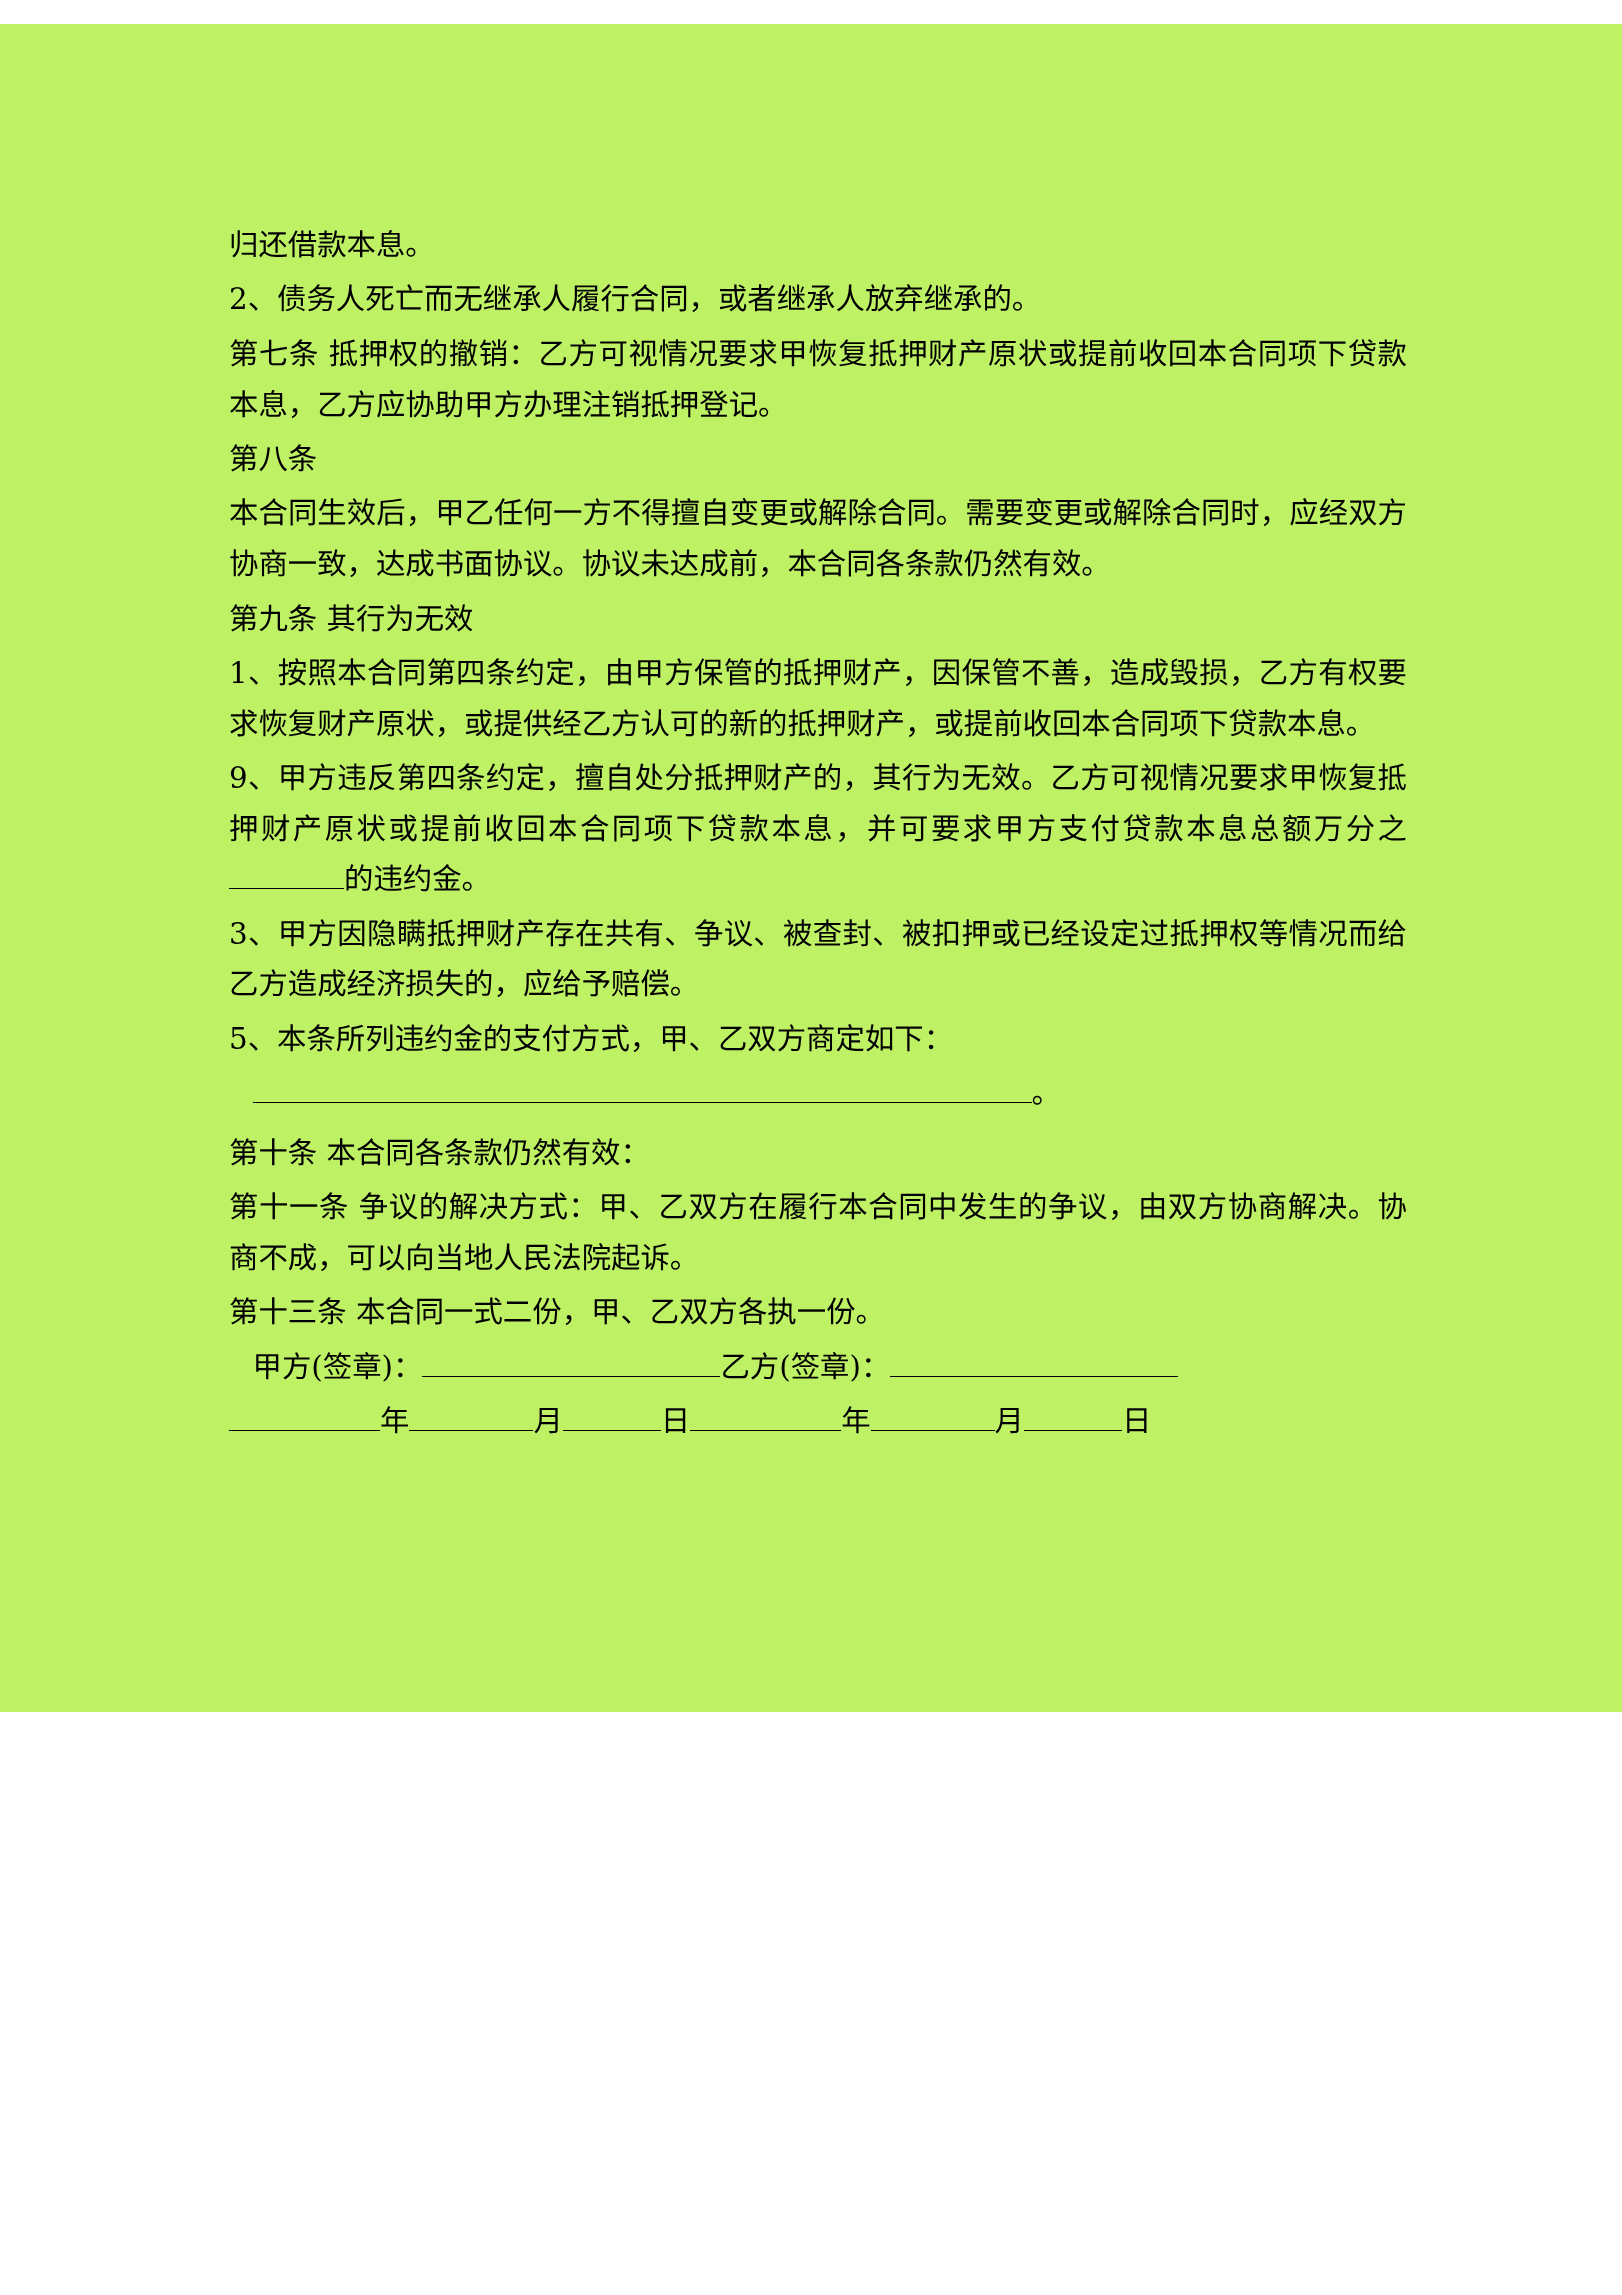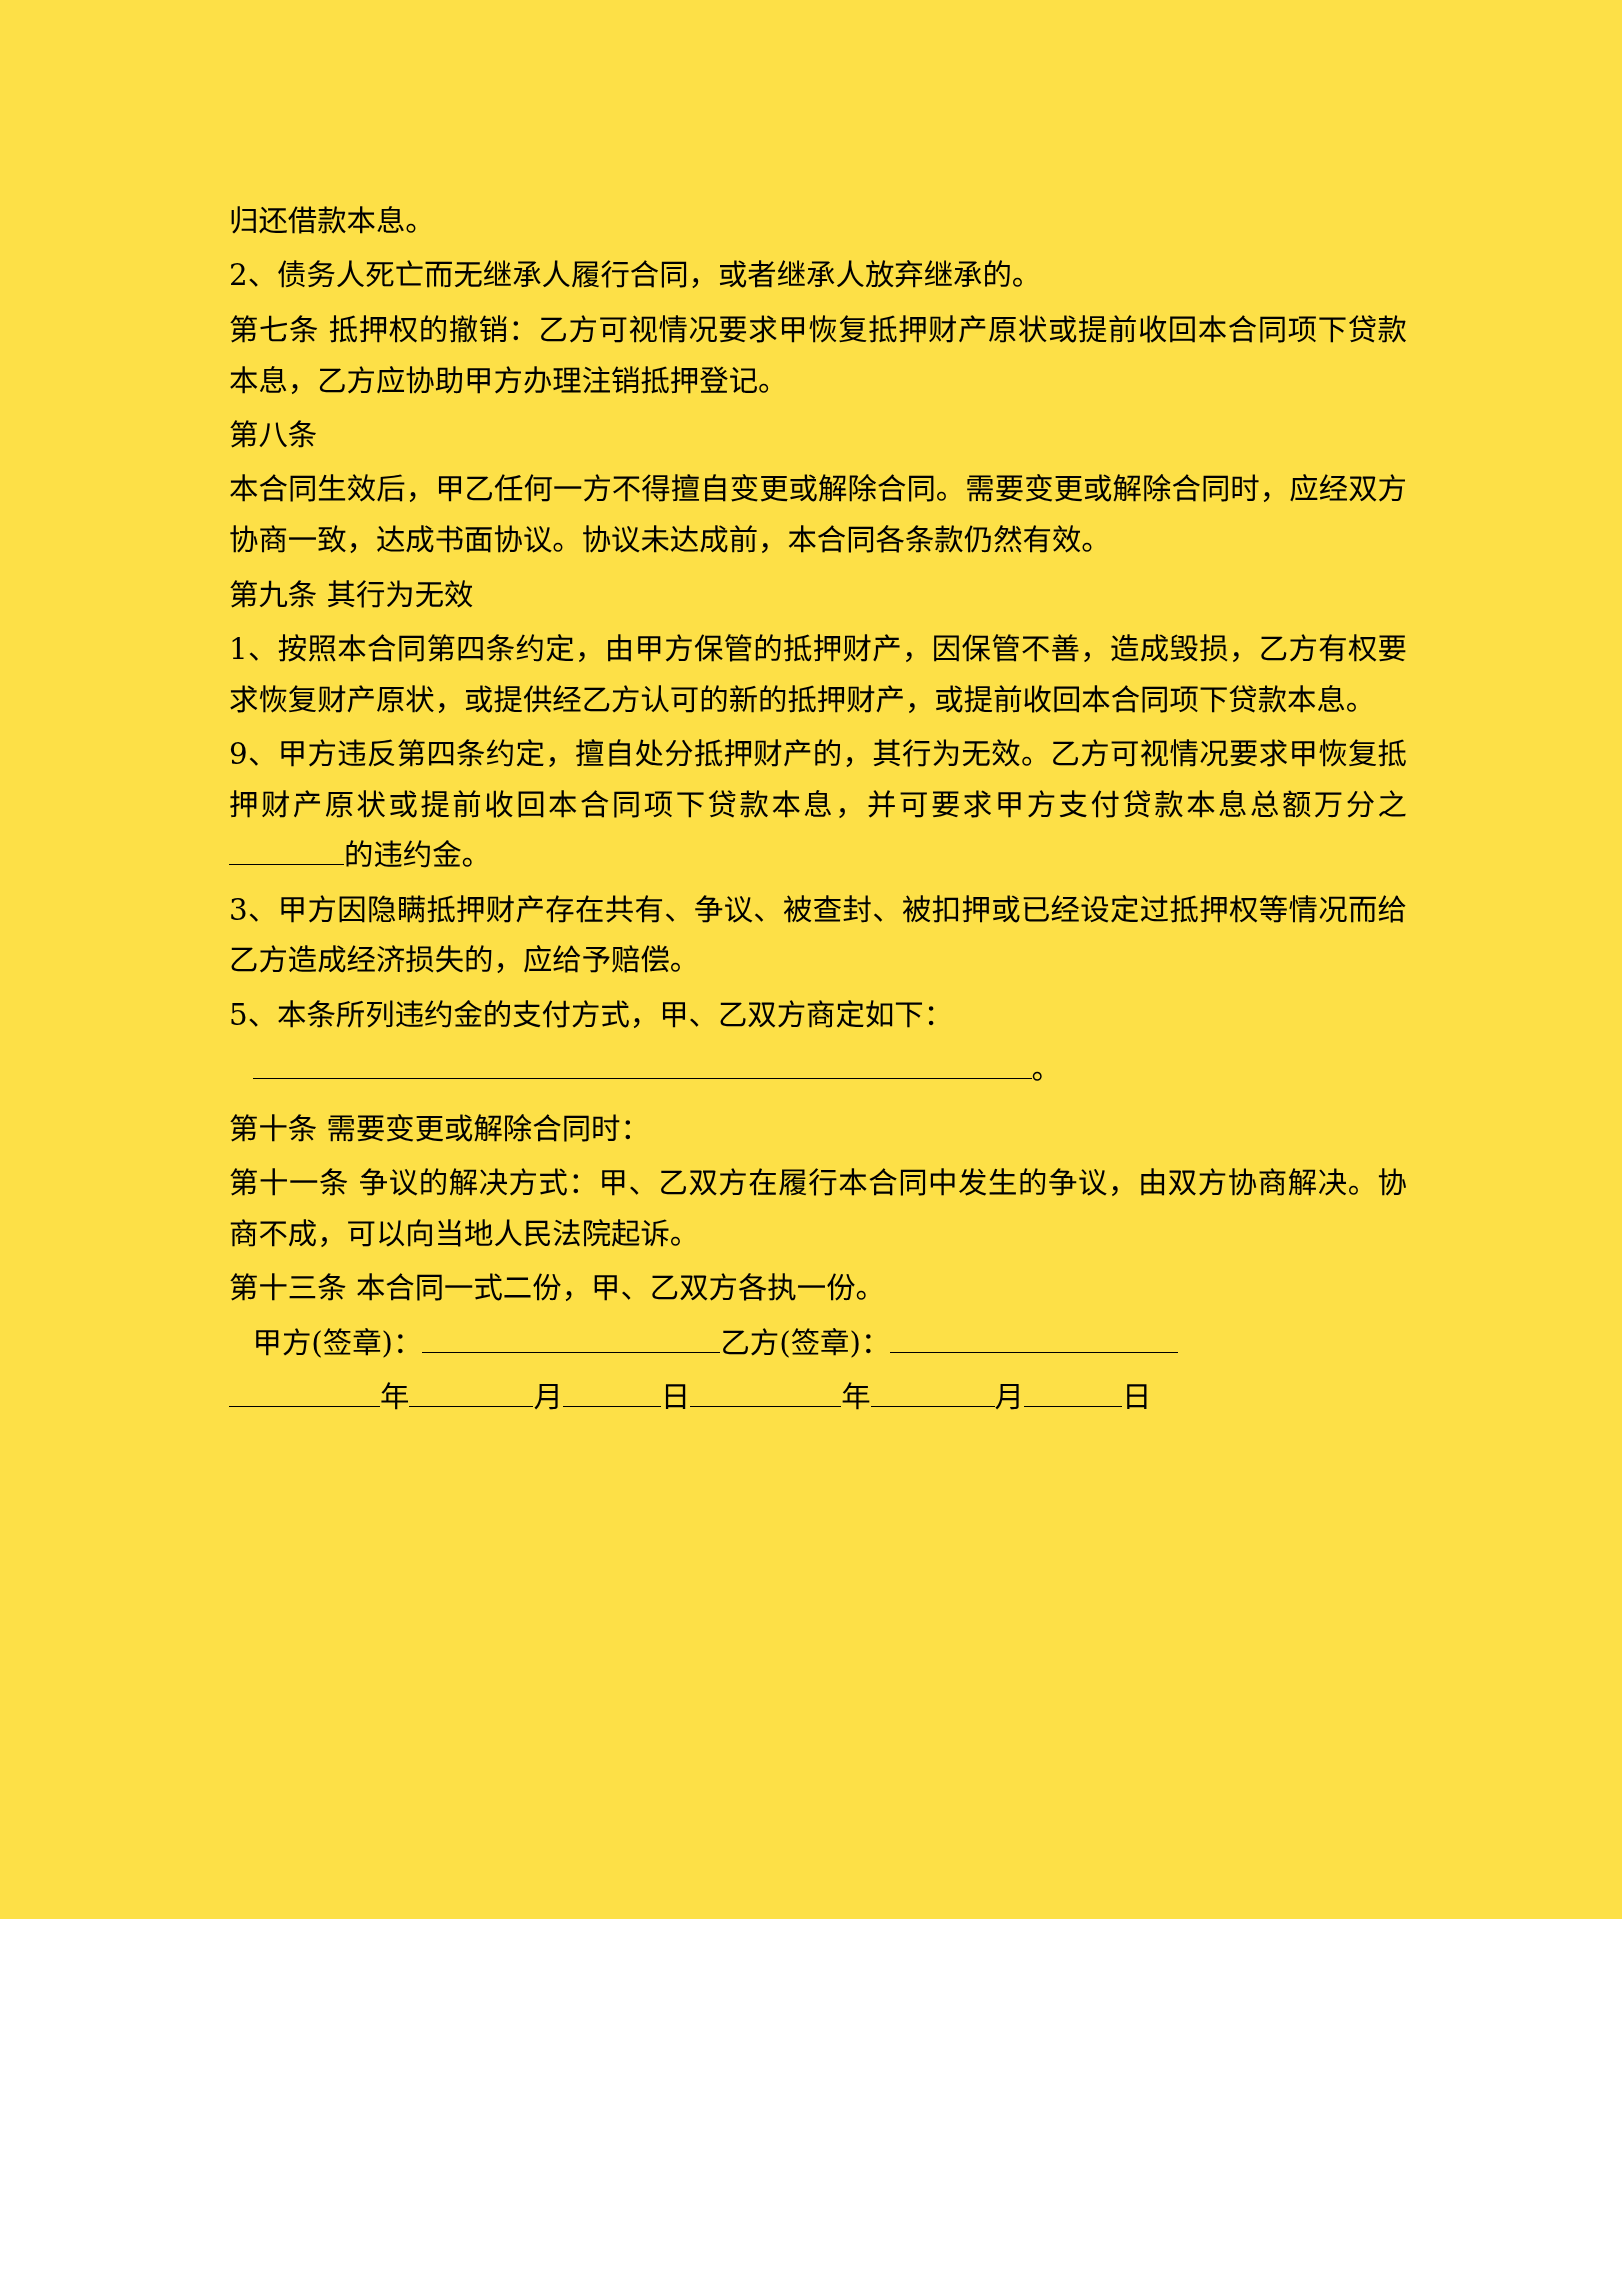--- a/index.html
+++ b/index.html
@@ -10,24 +10,25 @@
   body {
     width: 1623px;
     height: 2295px;
     font-family: "DejaVu Serif", "Liberation Serif", serif;
     color: #000000;
     -webkit-font-smoothing: antialiased;
   }
   .page {
     position: relative;
     width: 1623px;
-    height: 1919px;
+    height: 1688px;
     box-sizing: border-box;
     padding: 196px 216px 0 229px;
-    background: #fde047;
+    background: #bef264;
+    margin-top: 24px;
   }
   .doc-body {
     font-size: 29.4px;
     line-height: 1.72;
     text-align: justify;
     text-justify: inter-ideograph;
   }
   p.para {
     margin: 0 0 3.9px 0;
     text-indent: 0;
@@ -95,21 +96,21 @@
 
 
     <p class="para">5、本条所列违约金的支付方式，甲、乙双方商定如下：</p>
 
     <p class="para hang">
       <span class="blank b-long"></span><span>。</span>
     </p>
 
     <div class="spacer-sm"></div>
 
-    <p class="para">第十条  需要变更或解除合同时：</p>
+    <p class="para">第十条  本合同各条款仍然有效：</p>
 
     <p class="para">第十一条  争议的解决方式：甲、乙双方在履行本合同中发生的争议，由双方协商解决。协商不成，可以向当地人民法院起诉。</p>
 
 
     <p class="para">第十三条  本合同一式二份，甲、乙双方各执一份。</p>
 
     <p class="para sig-line">
       <span>甲方(签章)：</span><span class="blank b-sig"></span><span>乙方(签章)：</span><span class="blank b-sig2"></span>
     </p>
 

